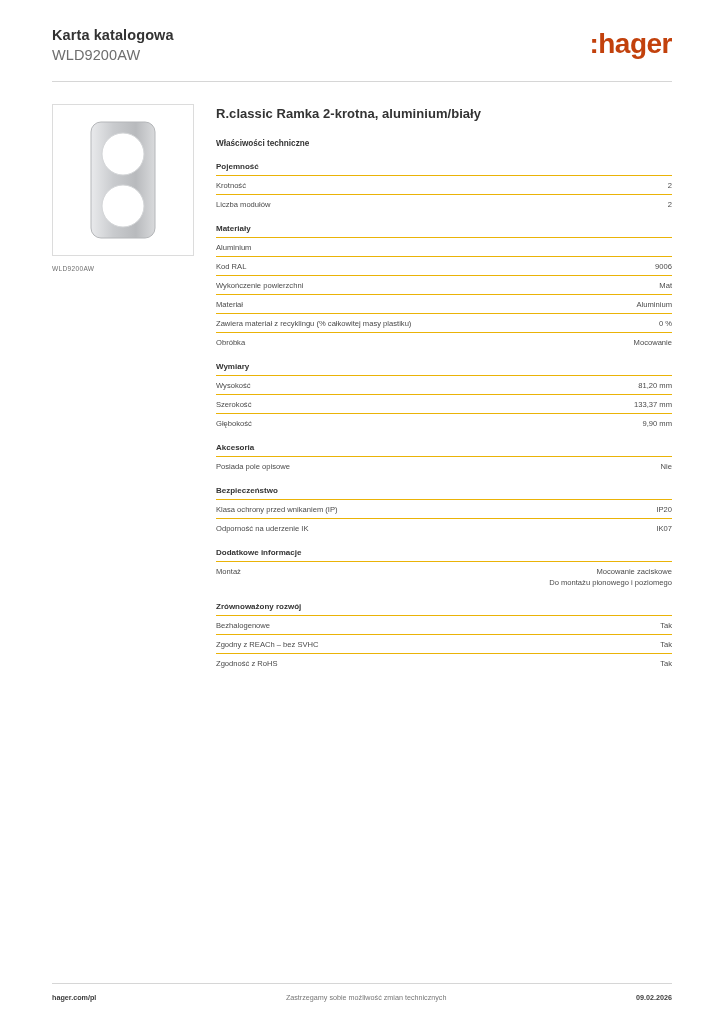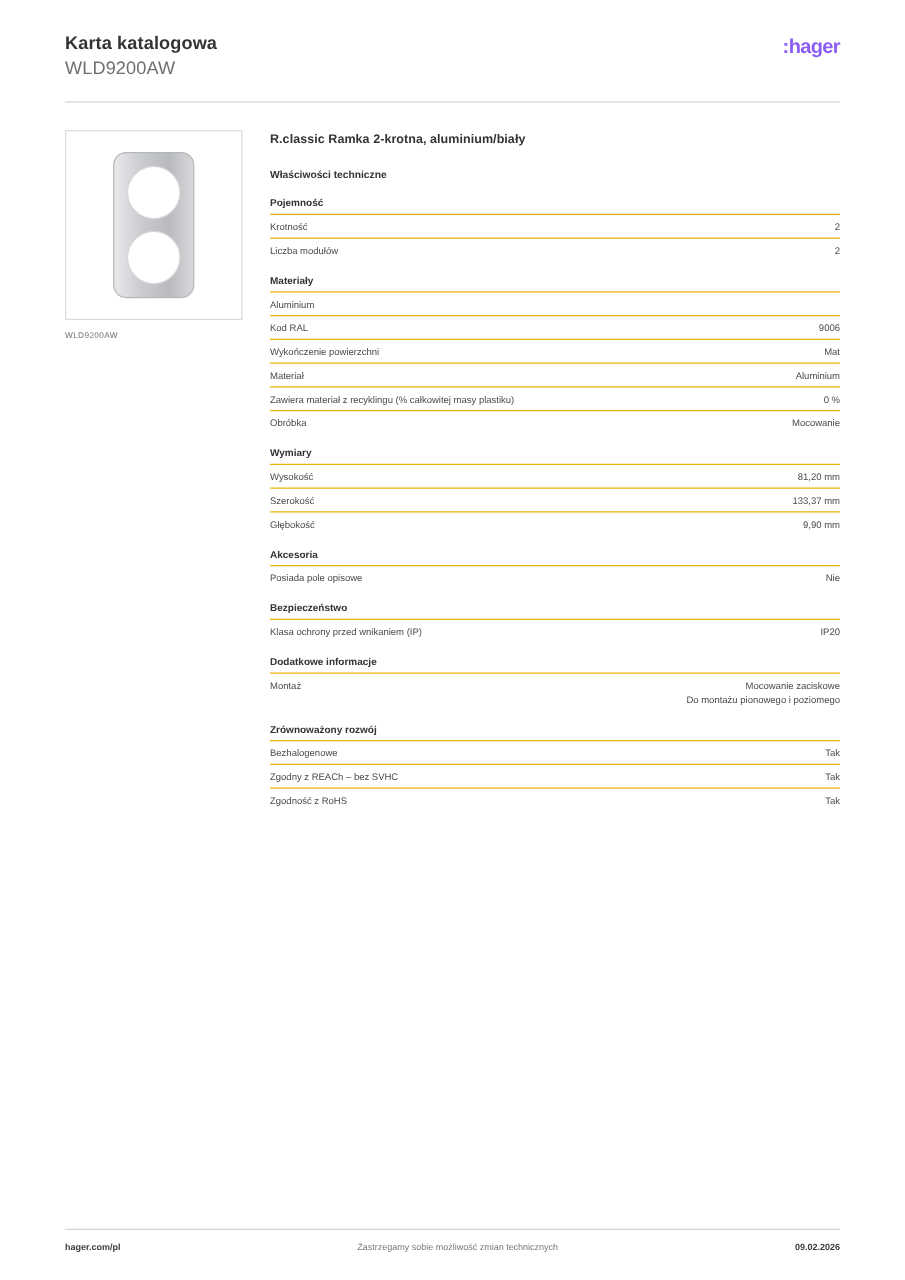--- a/index.html
+++ b/index.html
@@ -32,23 +32,23 @@
     letter-spacing: 0.1px;
   }
   .doc-subtitle {
     font-size: 14.5px;
     font-weight: normal;
     color: #6e6e6e;
     line-height: 1.35;
     letter-spacing: 0.1px;
   }
   .brand {
-    font-size: 16px;
-    font-weight: bold;
-    color: #8b5cf6;
+    font-size: 28px;
+    font-weight: bold;
+    color: #c2410c;
     letter-spacing: -0.5px;
     line-height: 1;
     margin-top: 4px;
   }
   .header-rule {
     margin: 16px 52px 0 52px;
     border-top: 1px solid #d6d6d6;
   }
 
   
@@ -78,21 +78,21 @@
     font-size: 6.6px;
     color: #6f6f6f;
     letter-spacing: 0.3px;
   }
 
   .spec-col {
     flex: 1 1 auto;
     padding-top: 2px;
   }
   .product-name {
-    font-size: 10px;
+    font-size: 13px;
     font-weight: bold;
     color: #333333;
     margin-bottom: 18px;
     letter-spacing: 0.05px;
   }
   .section-main-title {
     font-size: 8.2px;
     font-weight: bold;
     color: #333333;
     margin-bottom: 14px;
@@ -245,20 +245,24 @@
               <div class="label">Posiada pole opisowe</div>
               <div class="value">Nie</div>
             </div>
           </div>
           <div class="group">
             <div class="group-title">Bezpieczeństwo</div>
             <div class="row">
               <div class="label">Klasa ochrony przed wnikaniem (IP)</div>
               <div class="value">IP20</div>
             </div>
+            <div class="row">
+              <div class="label">Odporność na uderzenie IK</div>
+              <div class="value">IK07</div>
+            </div>
           </div>
           <div class="group">
             <div class="group-title">Dodatkowe informacje</div>
             <div class="row">
               <div class="label">Montaż</div>
               <div class="value">Mocowanie zaciskowe
 Do montażu pionowego i poziomego</div>
             </div>
           </div>
           <div class="group">

